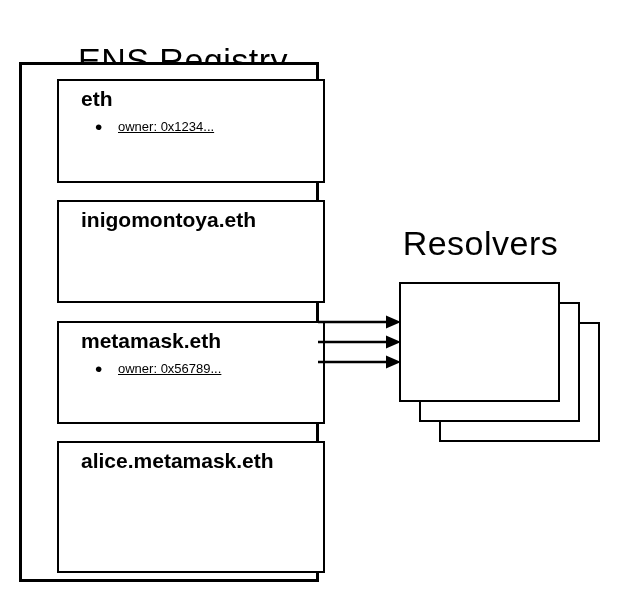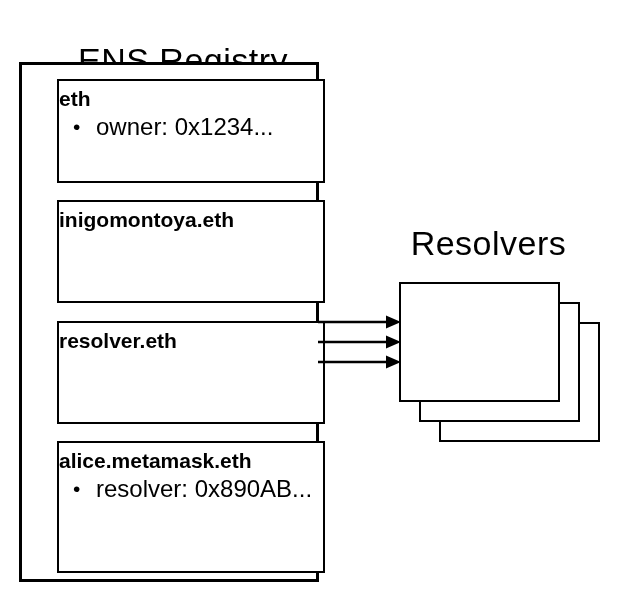--- a/index.html
+++ b/index.html
@@ -28,60 +28,61 @@
     color: #000000;
     white-space: nowrap;
   }
   .registry-title {
     left: 33px;
     top: 8px;
     width: 300px;
     margin-top: 33px;
   }
   .resolvers-title {
-    left: 388px;
+    left: 380px;
     top: 224px;
     width: 201px;
   }
 
   .registry-box {
     position: absolute;
     left: 19px;
     top: 62px;
     width: 300px;
     height: 520px;
     border: 3px solid #000000;
     background: #ffffff;
   }
 
   .record {
     position: absolute;
     left: 35px;
     width: 268px;
     border: 2px solid #000000;
     background: #ffffff;
-    padding: 4px 0;
+    padding: 4px 22px;
   }
   .record-name {
     font-size: 21px;
     font-weight: bold;
     line-height: 28px;
     white-space: nowrap;
   }
   .props {
     margin: 0;
     padding: 0;
     list-style: none;
   }
   .props li {
     position: relative;
     padding-left: 37px;
-    font-size: 24px;
+    font-size: 13px;
     line-height: 28px;
     white-space: nowrap;
+    text-decoration: underline;
   }
   .props li::before {
     content: "\2022";
     position: absolute;
     left: 14px;
     top: 0;
     font-size: 21px;
   }
 
   .resolver-box {
@@ -116,29 +117,29 @@
       <ul class="props">
         <li>owner: 0x1234...</li>
       </ul>
     </div>
 
     <div class="record" style="top: 135px; height: 103px;">
       <div class="record-name">inigomontoya.eth</div>
     </div>
 
     <div class="record" style="top: 256px; height: 103px;">
-      <div class="record-name">resolver.eth</div>
+      <div class="record-name">metamask.eth</div>
       <ul class="props">
+        <li>owner: 0x56789...</li>
       </ul>
     </div>
 
     <div class="record" style="top: 376px; height: 132px;">
       <div class="record-name">alice.metamask.eth</div>
       <ul class="props">
-        <li>resolver: 0x890AB...</li>
       </ul>
     </div>
 
   </div>
 
   <div class="diagram-title resolvers-title">Resolvers</div>
 
   <div class="resolver-box resolver-back"></div>
   <div class="resolver-box resolver-middle"></div>
   <div class="resolver-box resolver-front"></div>

